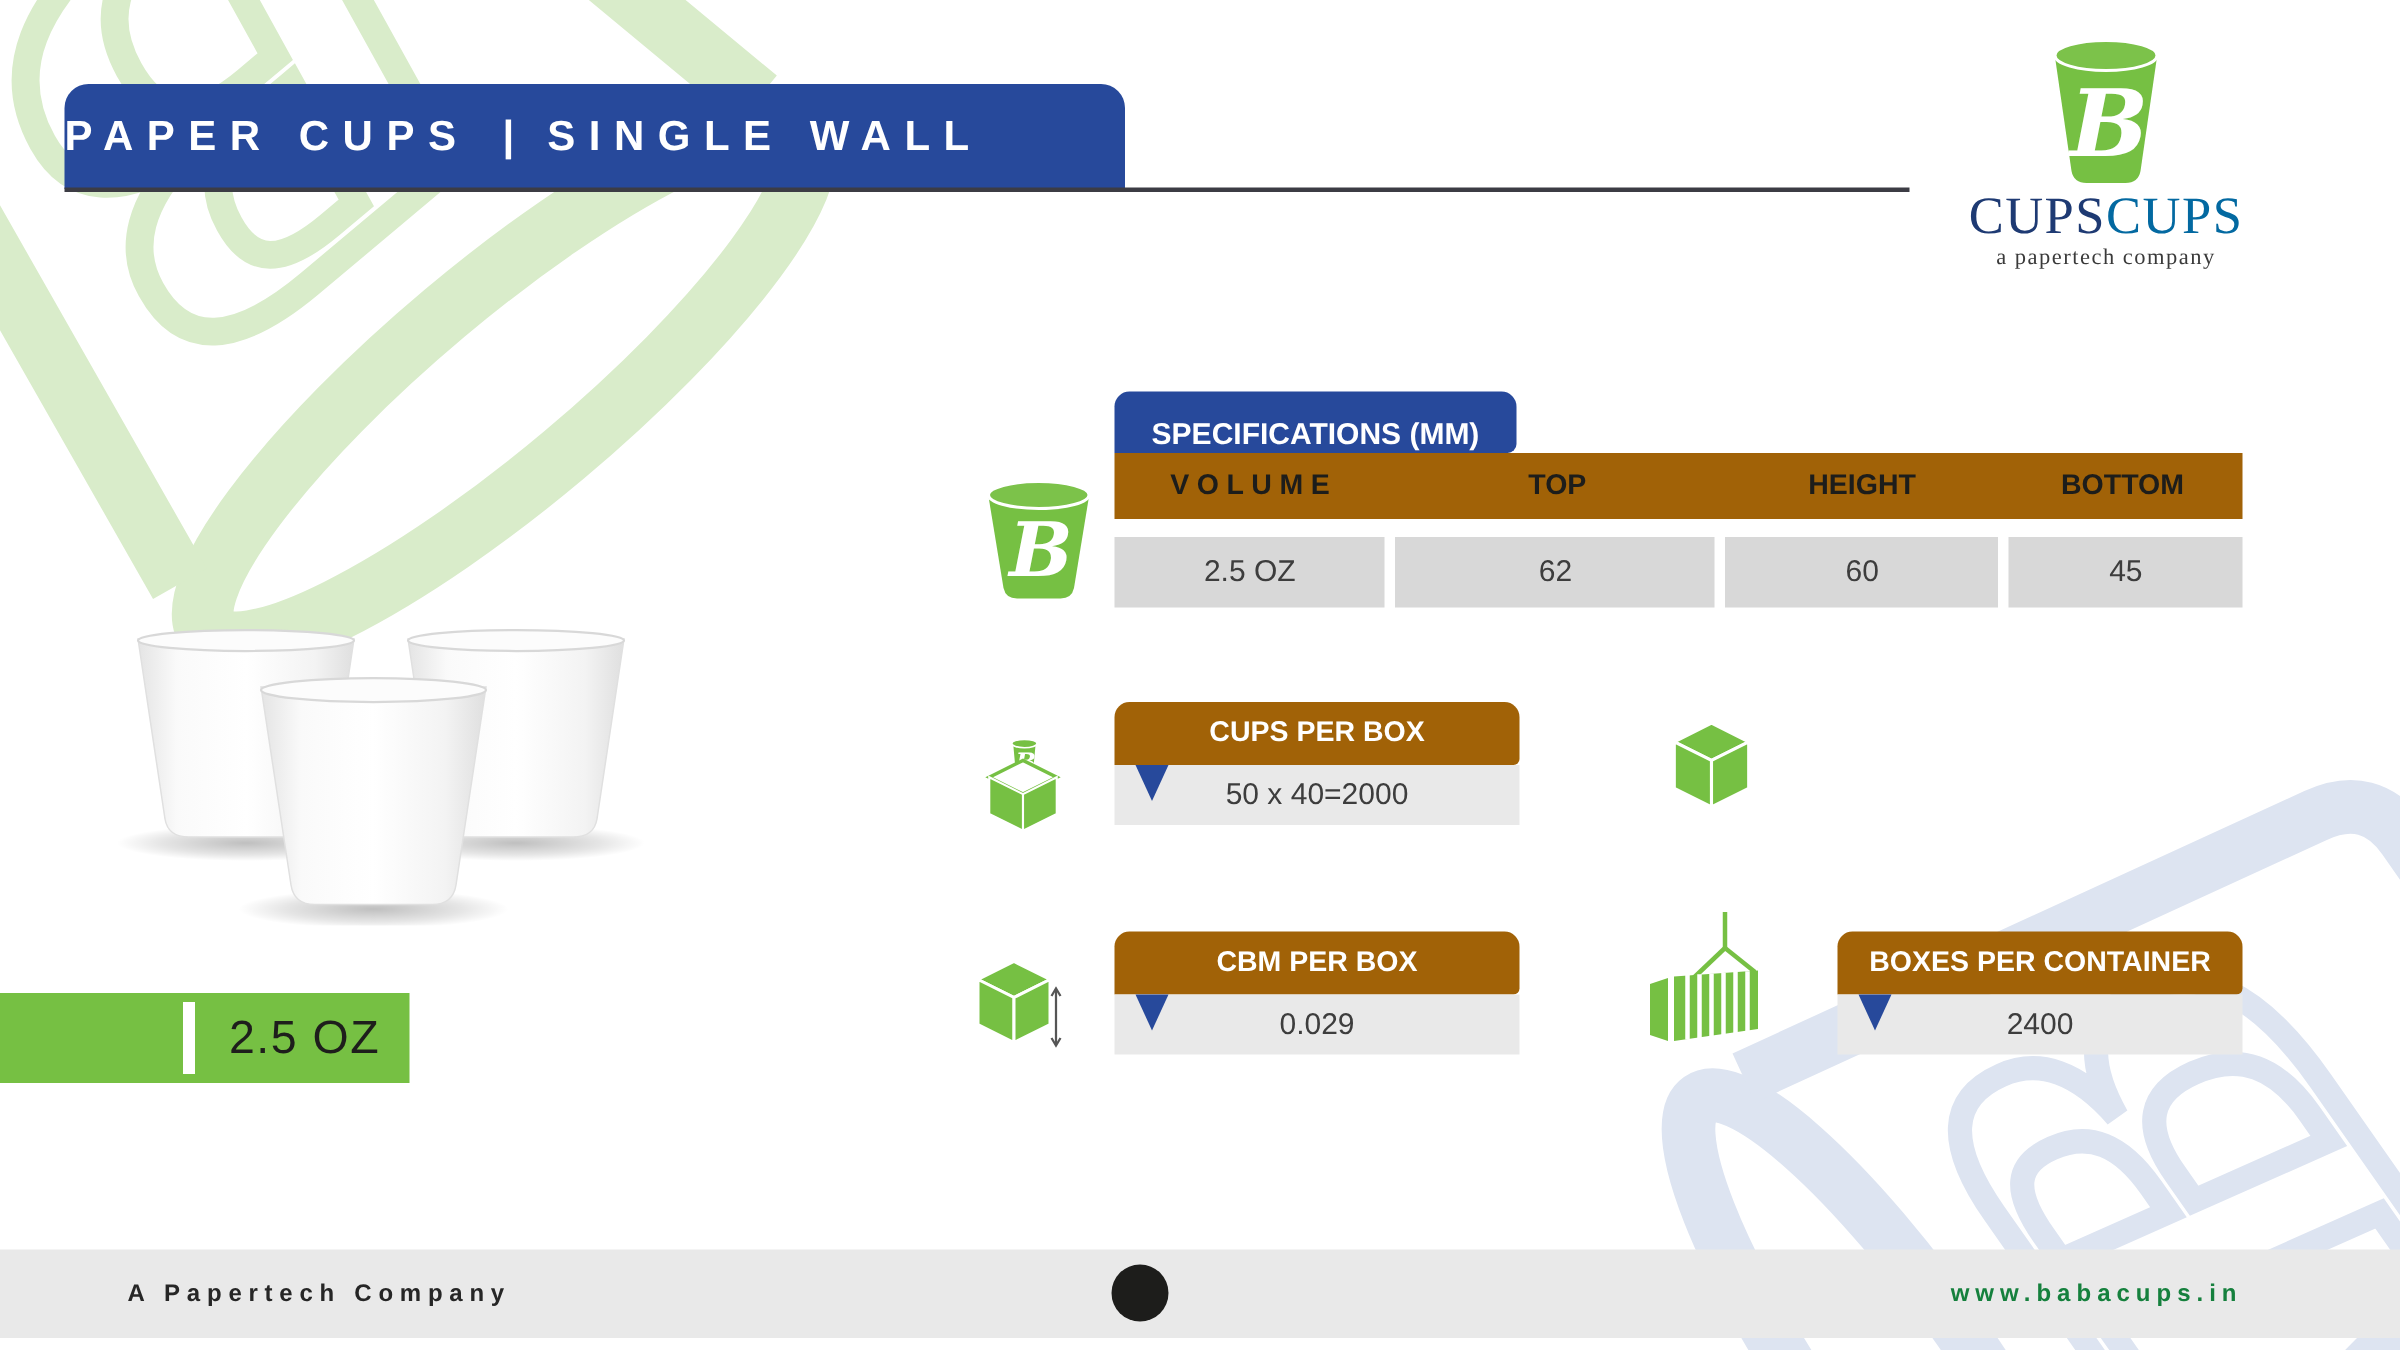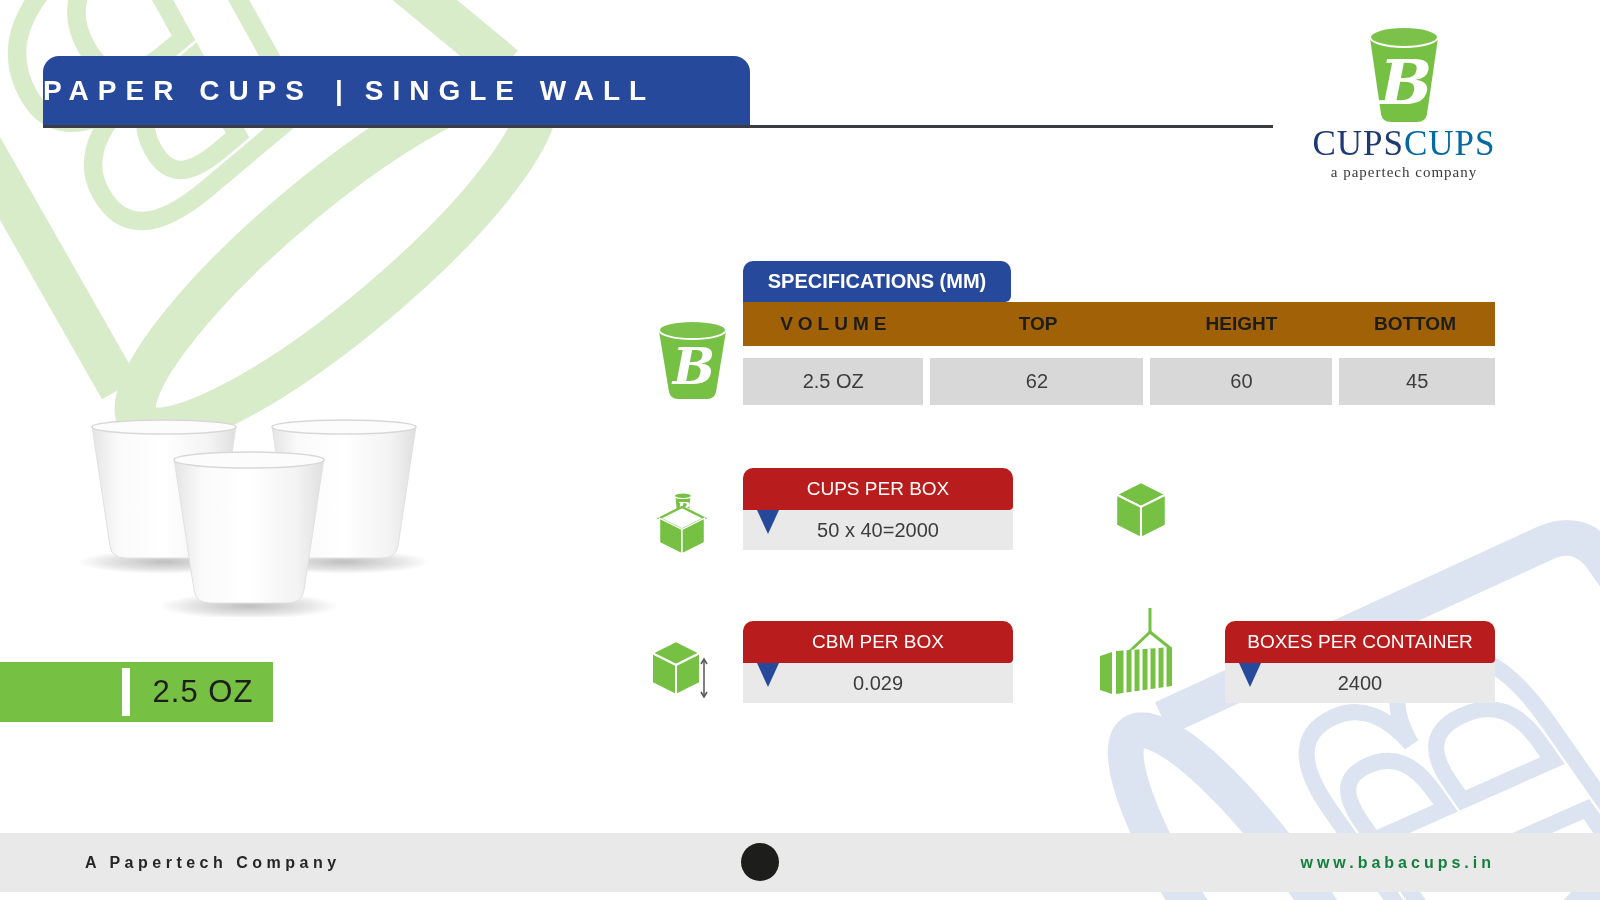--- a/index.html
+++ b/index.html
@@ -23,40 +23,40 @@
   
   .logo { position:absolute; left:1292px; top:24px; width:224px; text-align:center; }
   .logo .mark { display:block; margin:0 auto; }
   .logo .wordmark { font-family:"Liberation Serif","DejaVu Serif",serif; font-size:35px; letter-spacing:1px; line-height:1; margin-top:2px; }
   .logo .w1 { color:#1e3a73; }
   .logo .w2 { color:#0369a1; }
   .logo .tagline { font-family:"Liberation Serif","DejaVu Serif",serif; font-size:15px; color:#3a3a3a; margin-top:3px; letter-spacing:1px; }
 
   
   .tab { position:absolute; left:743px; top:261px; width:268px; height:41px; background:#27499b;
-         border-radius:10px 10px 6px 0; display:flex; align-items:center; justify-content:center;
+         border-radius:10px 10px 6px 0; display:flex; align-items:flex-end; justify-content:center;
          color:#fff; font-weight:bold; font-size:20px; }
   .notch { position:absolute; width:0; height:0;
            border-left:11px solid transparent; border-right:11px solid transparent;
            border-top:24px solid #27499b; }
   .tab-notch { left:752px; top:302px; }
   .spec-head { position:absolute; left:743px; top:302px; width:752px; height:44px; background:#a16207;
                display:grid; grid-template-columns:1.16fr 1.37fr 1.17fr 1fr; align-items:center; }
   .spec-head span { text-align:center; font-weight:bold; font-size:19px; color:#1d1d1b; }
   .spec-head .volume { letter-spacing:5px; }
   .spec-vals { position:absolute; left:743px; top:358px; width:752px; height:47px;
                display:grid; grid-template-columns:1.16fr 1.37fr 1.17fr 1fr; grid-gap:7px; }
   .spec-vals .cell { background:#d8d8d8; display:flex; align-items:center; justify-content:center;
                      font-size:20px; color:#3d3d3d; }
 
   
   .card { position:absolute; width:270px; }
-  .card-header { height:42px; background:#b91c1c; border-radius:10px 10px 4px 0;
+  .card-header { height:42px; background:#a16207; border-radius:10px 10px 4px 0;
                  display:flex; align-items:center; justify-content:center;
-                 color:#fff; font-weight:normal; font-size:19px; }
+                 color:#fff; font-weight:bold; font-size:19px; }
   .card .notch { left:14px; top:42px; }
   .card-body { height:40px; background:#e9e9e9; display:flex; align-items:center; justify-content:center;
                font-size:20px; color:#3d3d3d; }
 
   .icon { position:absolute; }
 
   
   .size-badge { position:absolute; left:0; top:662px; width:273px; height:60px; background:#76c043; }
   .size-badge .bar { position:absolute; left:122px; top:6px; width:8px; height:48px; background:#fff; }
   .size-badge .lbl { position:absolute; left:138px; width:130px; height:60px;

